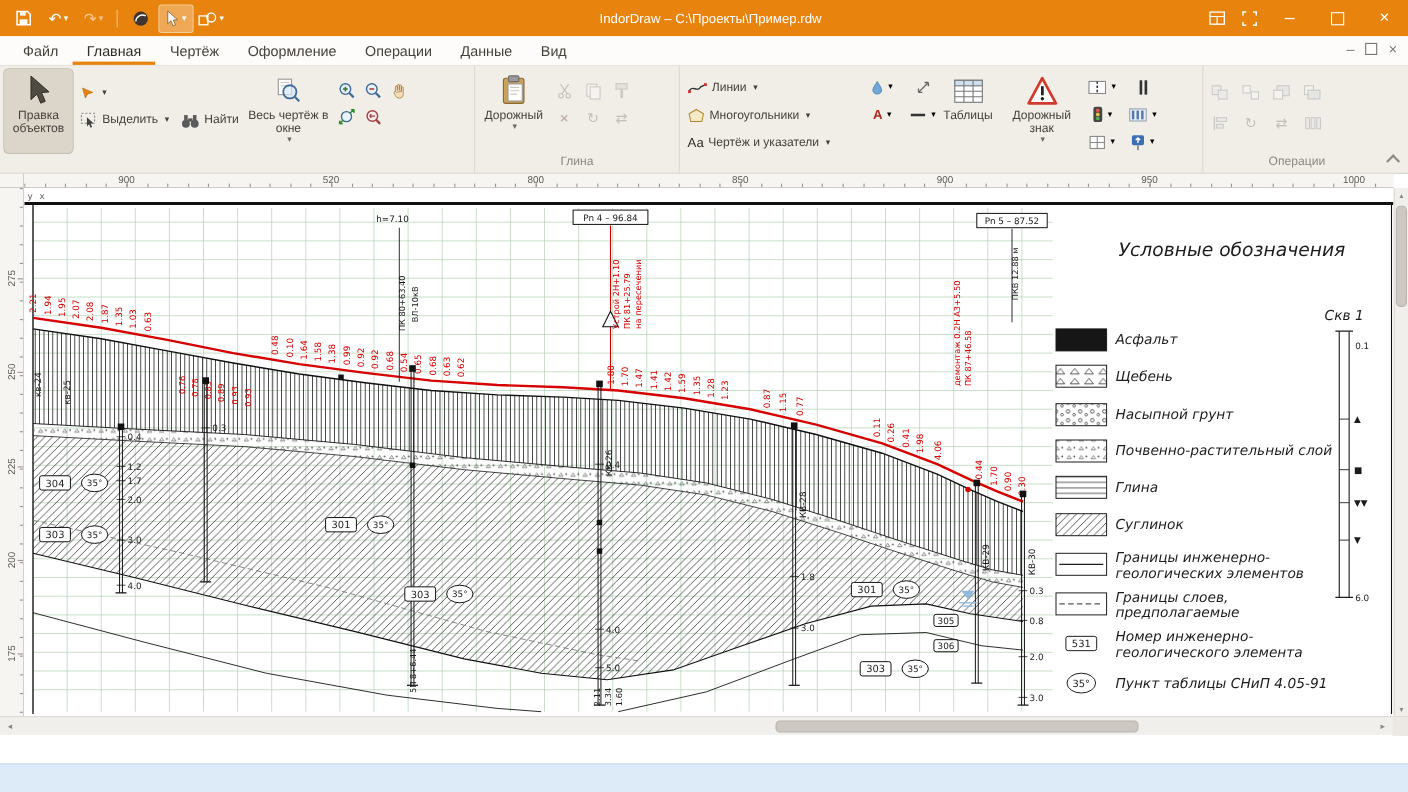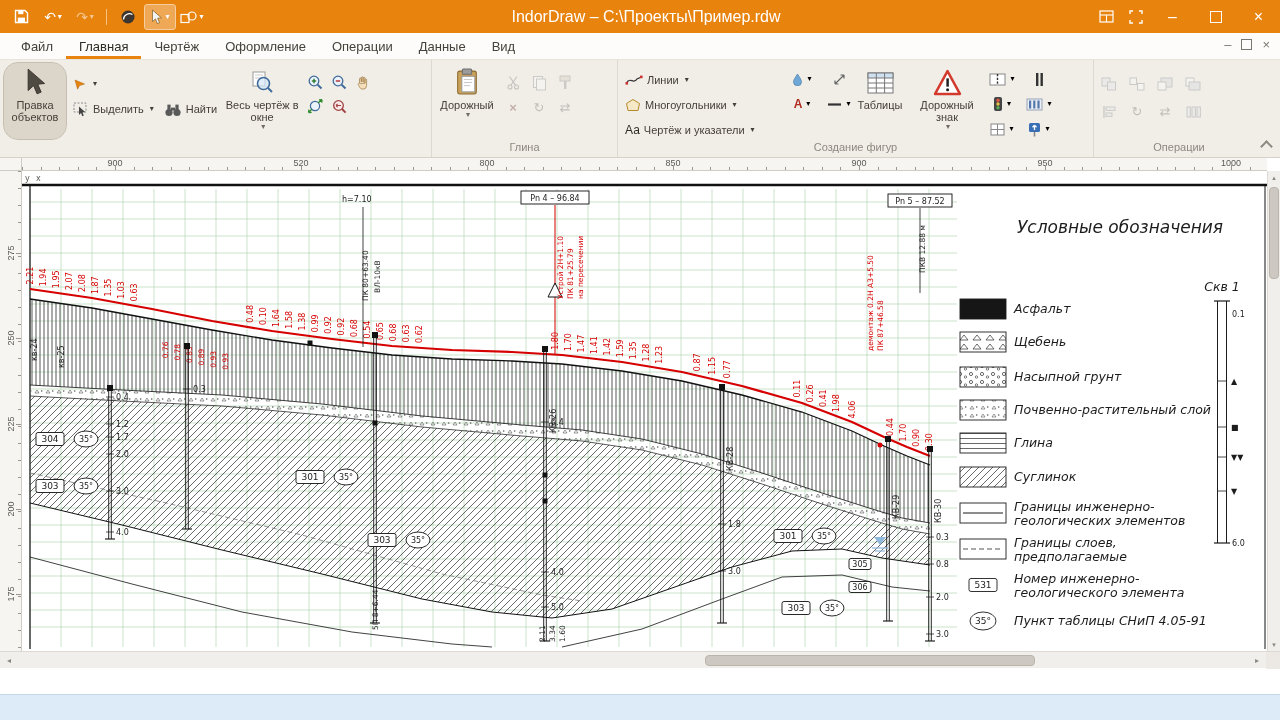--- a/index.html
+++ b/index.html
@@ -9,41 +9,41 @@
   
   .titlebar{position:absolute;left:0;top:0;width:1280px;height:33px;background:#e8830d;color:#fff}
   .qat{position:absolute;left:6px;top:0;height:33px;display:flex;align-items:center;gap:2px}
   .tb-btn{min-width:24px;height:24px;padding:0 3px;display:flex;align-items:center;justify-content:center;
           border-radius:2px;font-size:14px;color:#fff;line-height:1}
   .tb-btn.lit{background:rgba(255,255,255,.30);outline:1px solid rgba(255,255,255,.6)}
   .tb-btn.dim{opacity:.55}
   .tb-sep{width:1px;height:16px;background:rgba(255,255,255,.5);margin:0 4px}
   .dd{font-size:8px;line-height:8px;margin-left:2px;color:inherit}
   .tb-title{position:absolute;left:220px;right:208px;top:0;height:33px;display:flex;align-items:center;
-            justify-content:center;font-size:16px;white-space:nowrap}
+            justify-content:center;font-size:12px;white-space:nowrap}
   .tb-right{position:absolute;right:0;top:0;height:33px;display:flex;align-items:center}
   .win-btn{width:43px;height:33px;display:flex;align-items:center;justify-content:center;font-size:16px}
   .maxbox{width:10px;height:10px;border:1.5px solid #fff}
 
   
   .menubar{position:absolute;left:0;top:33px;width:1280px;height:27px;background:#fdfcfa;
            border-bottom:1px solid #e7e3dd;display:flex;align-items:stretch;padding-left:8px;box-sizing:border-box}
   .mtab{padding:6px 13px 4px;font-size:13px;color:#45413b;border-bottom:3px solid transparent}
   .mtab.active{border-bottom-color:#e8830d;color:#2f2b26}
   .doc-ctls{position:absolute;right:10px;top:4px;display:flex;gap:10px;color:#7a766f;font-size:13px;align-items:center}
   .docbox{width:9px;height:9px;border:1.3px solid #7a766f}
 
   
   .ribbon{position:absolute;left:0;top:60px;width:1280px;height:97px;background:#f1eee8;
           border-bottom:1px solid #d6d2ca;display:flex}
   .rgroup{position:relative;height:97px;border-right:1px solid #ddd9d1;display:flex;flex-direction:column;box-sizing:border-box}
   .rcontent{flex:1;display:flex;gap:4px;padding:3px 4px 0}
   .rlabel{height:16px;font-size:11px;color:#8d897f;text-align:center;line-height:13px;white-space:nowrap}
   .bigbtn{width:62px;height:76px;display:flex;flex-direction:column;align-items:center;padding-top:3px;
-          font-size:11px;color:#443f38;text-align:center;line-height:12px;border-radius:14px;box-sizing:border-box}
+          font-size:11px;color:#443f38;text-align:center;line-height:12px;border-radius:4px;box-sizing:border-box}
   .bigbtn.pressed{background:#dcd5ca;outline:1px solid #c6beb0}
   .bicon{height:32px;display:flex;align-items:center;justify-content:center}
   .blabel{margin-top:1px}
   .vcol{display:flex;flex-direction:column;gap:3px}
   .midbtn{display:flex;align-items:center;gap:4px;font-size:11px;color:#443f38;height:22px;padding:0 3px;border-radius:2px}
   .mini{width:22px;height:21px;display:flex;align-items:center;justify-content:center;border-radius:2px}
   .dis{opacity:.35;filter:grayscale(.6)}
   .zgrid{display:grid;grid-template-columns:repeat(3,23px);grid-auto-rows:23px;gap:1px;margin-top:9px}
   .mgrid{display:grid;grid-template-columns:repeat(3,25px);grid-auto-rows:24px;gap:1px;margin-top:9px}
   .rgrid{display:grid;grid-template-columns:repeat(2,36px);grid-auto-rows:24px;gap:1px;margin-top:4px}
@@ -440,21 +440,20 @@
           <div class="cell">
               <svg class="ic" width="13" height="15">
                 <rect x="1" y="1" width="11" height="9" rx="1.5" fill="#3b6fb5"></rect>
                 <path d="M6.5 8 V3.2 M6.5 3.2 l-2 2 M6.5 3.2 l2 2" stroke="#fff" stroke-width="1.3" fill="none"></path>
                 <rect x="5.7" y="10" width="1.6" height="4.5" fill="#888"></rect>
               </svg>
               <span class="dd">▾</span>
             </div>
         </div>
       </div>
-      <div class="rlabel">Создание фигур</div>
     </div>
 
     <div class="rgroup" style="width:170px;border-right:none">
       <div class="rcontent">
         <div class="ogrid">
           <div class="mini dis">
               <svg class="ic" width="16" height="14">
                 <rect x="1" y="1" width="8" height="8" fill="#dfe6ee" stroke="#7f8b99"></rect>
                 <rect x="6.5" y="5" width="8" height="8" fill="#dfe6ee" stroke="#7f8b99"></rect>
               </svg>

